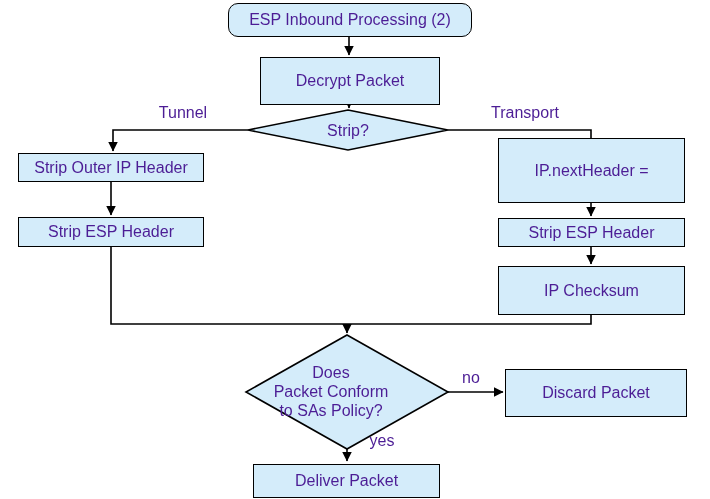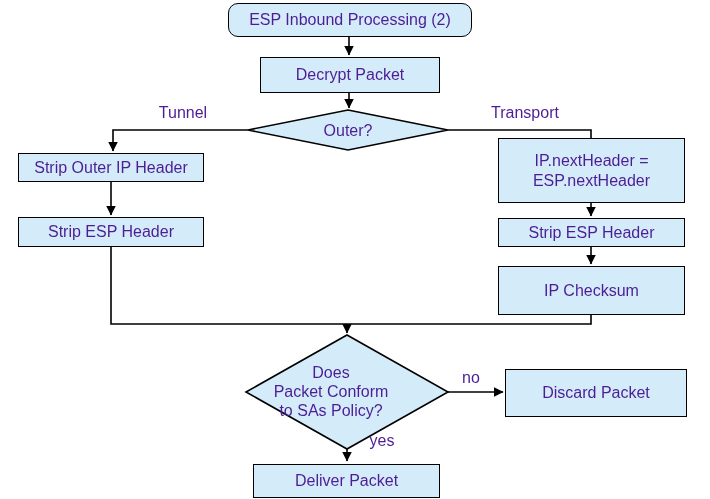--- a/index.html
+++ b/index.html
@@ -50,21 +50,21 @@
     white-space: nowrap;
   }
   .edge-label {
     position: absolute;
     font-size: 16px;
     line-height: 20px;
     text-align: center;
     white-space: nowrap;
   }
   .n-start          { left: 228px; top: 3px;   width: 244px; height: 34px; }
-  .n-decrypt        { left: 260px; top: 57px;  width: 180px; height: 36px; }
+  .n-decrypt        { left: 260px; top: 57px;  width: 180px; height: 48px; }
   .n-strip-outer    { left: 18px;  top: 153px; width: 186px; height: 29px; }
   .n-strip-esp-l    { left: 18px;  top: 217px; width: 186px; height: 30px; }
   .n-ip-next        { left: 498px; top: 138px; width: 187px; height: 65px; }
   .n-strip-esp-r    { left: 498px; top: 218px; width: 187px; height: 29px; }
   .n-recompute      { left: 498px; top: 266px; width: 187px; height: 49px; }
   .n-discard        { left: 505px; top: 369px; width: 182px; height: 48px; }
   .n-deliver        { left: 253px; top: 464px; width: 187px; height: 34px; }
   .l-mode           { left: 288px; top: 120px; width: 120px; height: 20px; }
   .l-policy         { left: 246px; top: 361px; width: 170px; height: 60px; }
   .e-tunnel         { left: 146px; top: 103px; width: 60px; margin-left: 7px; }
@@ -111,41 +111,40 @@
   <div class="node n-strip-outer">
     <span>Strip Outer IP Header</span>
   </div>
 
   <div class="node n-strip-esp-l">
     <span>Strip ESP Header</span>
   </div>
 
   <div class="node n-ip-next">
     <span>IP.nextHeader =</span>
-    <span>ESP.nextHeader</span>
   </div>
 
   <div class="node n-strip-esp-r">
     <span>Strip ESP Header</span>
   </div>
 
   <div class="node n-recompute">
     <span>IP Checksum</span>
   </div>
 
   <div class="node n-deliver">
     <span>Deliver Packet</span>
   </div>
 
   <div class="node n-discard">
     <span>Discard Packet</span>
   </div>
 
   <div class="diamond-label l-mode">
-    <span>Outer?</span>
+    <span>Strip?</span>
   </div>
 
   <div class="diamond-label l-policy">
     <span>Does</span>
     <span>Packet Conform</span>
     <span>to SAs Policy?</span>
   </div>
 
   <div class="edge-label e-tunnel">Tunnel</div>
   <div class="edge-label e-transport">Transport</div>

